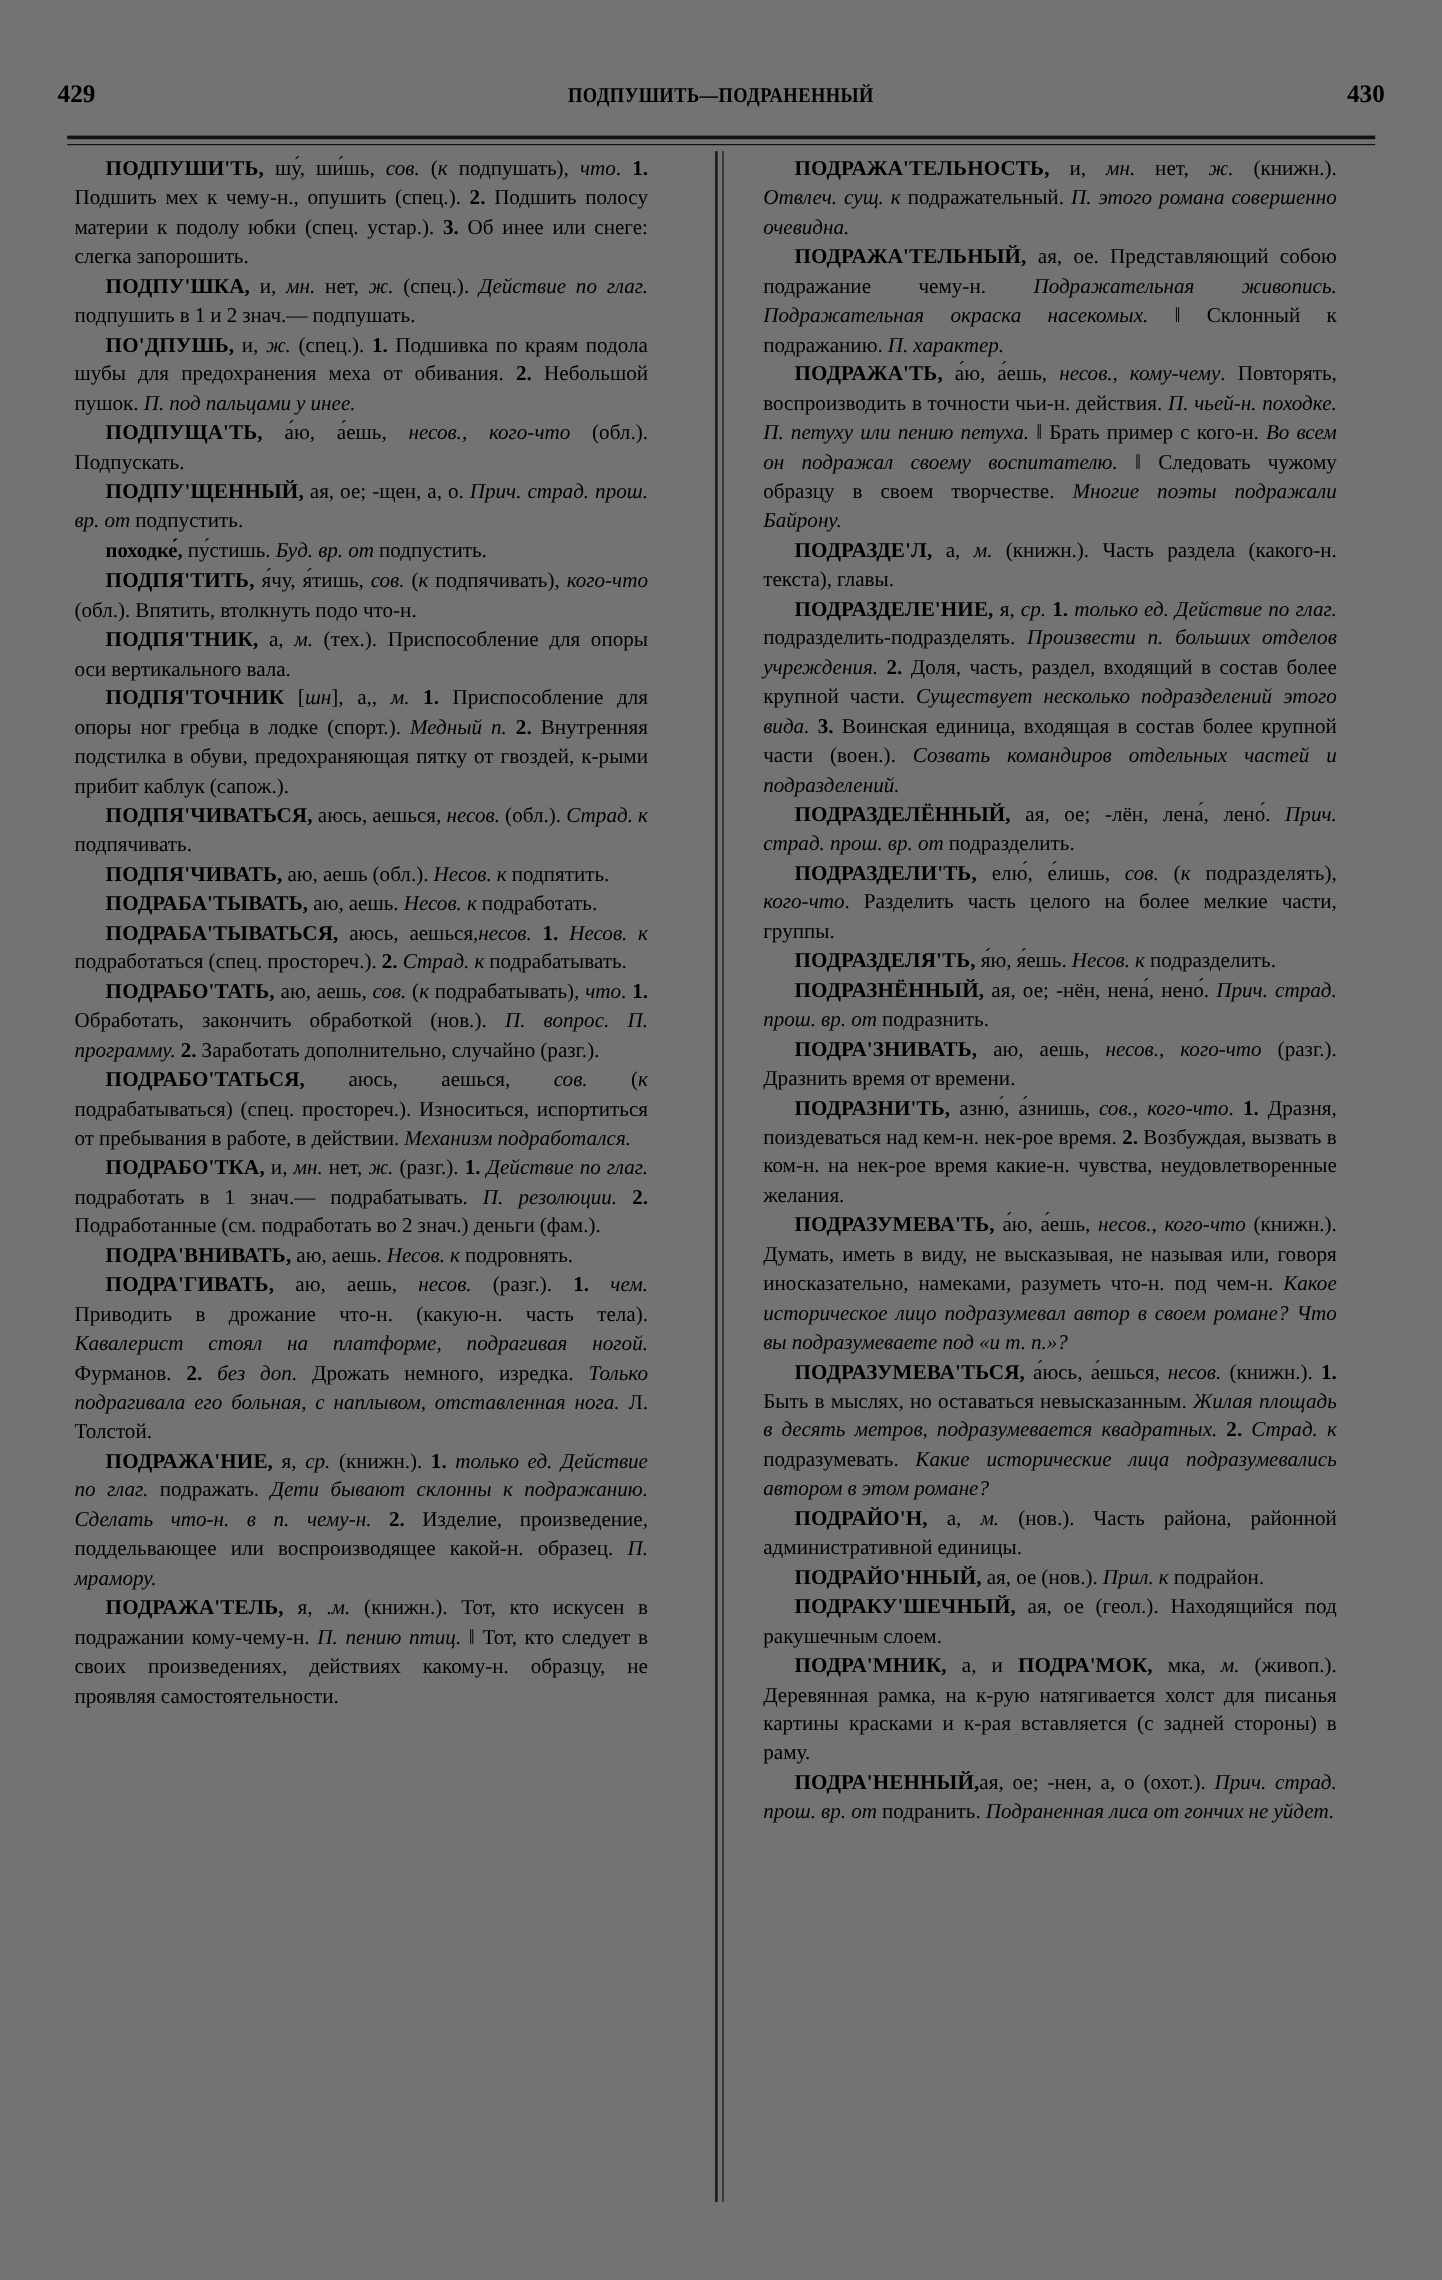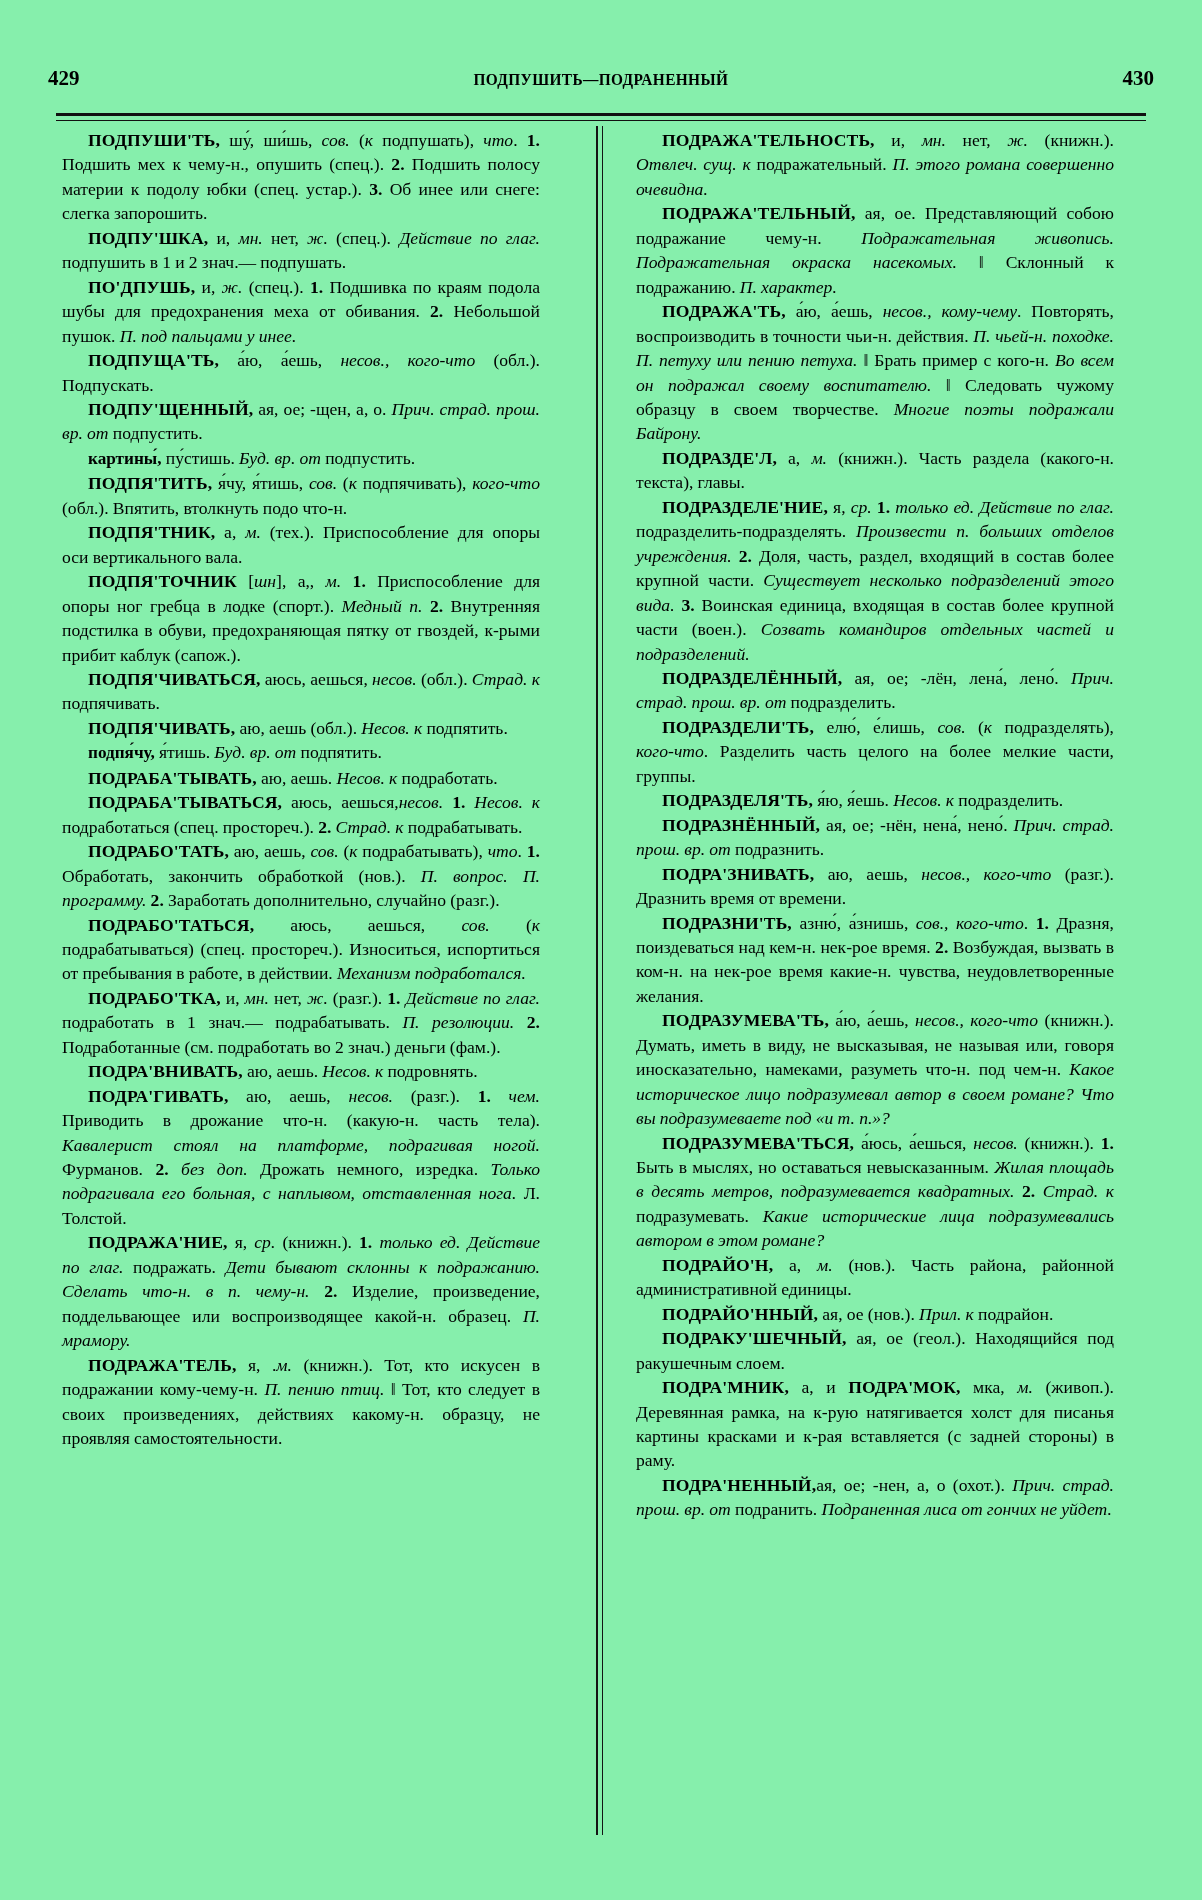--- a/index.html
+++ b/index.html
@@ -13,21 +13,21 @@
     font-family: "Liberation Serif", "DejaVu Serif", serif;
     color: #000000;
     position: relative;
     overflow: hidden;
   }
   .page {
     position: absolute;
     left: 0; top: 0;
     width: 1202px;
     height: 1900px;
-    background: #86efac;
+    background: #737373;
   }
   
   .runhead {
     position: absolute;
     left: 48px;
     top: 66px;
     width: 1106px;
     height: 30px;
     display: flex;
     align-items: baseline;
@@ -130,27 +130,26 @@
   <div class="col-divider"></div>
   <div class="col-divider2"></div>
 
   <div class="columns">
     <div class="col col-left">
         <p class="entry"><span class="hw">ПОДПУШИ'ТЬ,</span><span> шу́, ши́шь, <i>сов.</i> (<i>к</i> подпушать), <i>что</i>. <b>1.</b> Подшить мех к чему-н., опушить (спец.). <b>2.</b> Подшить полосу материи к подолу юбки (спец. устар.). <b>3.</b> Об инее или снеге: слегка запорошить.</span></p>
         <p class="entry"><span class="hw">ПОДПУ'ШКА,</span><span> и, <i>мн.</i> нет, <i>ж.</i> (спец.). <i>Действие по глаг.</i> подпушить в 1 и 2 знач.— подпушать.</span></p>
         <p class="entry"><span class="hw">ПО'ДПУШЬ,</span><span> и, <i>ж.</i> (спец.). <b>1.</b> Подшивка по краям подола шубы для предохранения меха от обивания. <b>2.</b> Небольшой пушок. <i>П. под пальцами у инее.</i></span></p>
         <p class="entry"><span class="hw">ПОДПУЩА'ТЬ,</span><span> а́ю, а́ешь, <i>несов., кого-что</i> (обл.). Подпускать.</span></p>
         <p class="entry"><span class="hw">ПОДПУ'ЩЕННЫЙ,</span><span> ая, ое; -щен, а, о. <i>Прич. страд. прош. вр. от</i> подпустить.</span></p>
-        <p class="entry"><span class="hw-sm">картины́,</span><span> пу́стишь. <i>Буд. вр. от</i> подпустить.</span></p>
+        <p class="entry"><span class="hw-sm">походке́,</span><span> пу́стишь. <i>Буд. вр. от</i> подпустить.</span></p>
         <p class="entry"><span class="hw">ПОДПЯ'ТИТЬ,</span><span> я́чу, я́тишь, <i>сов.</i> (<i>к</i> подпячивать), <i>кого-что</i> (обл.). Впятить, втолкнуть подо что-н.</span></p>
         <p class="entry"><span class="hw">ПОДПЯ'ТНИК,</span><span> а, <i>м.</i> (тех.). Приспособление для опоры оси вертикального вала.</span></p>
         <p class="entry"><span class="hw">ПОДПЯ'ТОЧНИК</span><span> [<i>шн</i>], а,, <i>м.</i> <b>1.</b> Приспособление для опоры ног гребца в лодке (спорт.). <i>Медный п.</i> <b>2.</b> Внутренняя подстилка в обуви, предохраняющая пятку от гвоздей, к-рыми прибит каблук (сапож.).</span></p>
         <p class="entry"><span class="hw">ПОДПЯ'ЧИВАТЬСЯ,</span><span> аюсь, аешься, <i>несов.</i> (обл.). <i>Страд. к</i> подпячивать.</span></p>
         <p class="entry"><span class="hw">ПОДПЯ'ЧИВАТЬ,</span><span> аю, аешь (обл.). <i>Несов. к</i> подпятить.</span></p>
-        <p class="entry"><span class="hw-sm">подпя́чу,</span><span> я́тишь. <i>Буд. вр. от</i> подпятить.</span></p>
         <p class="entry"><span class="hw">ПОДРАБА'ТЫВАТЬ,</span><span> аю, аешь. <i>Несов. к</i> подработать.</span></p>
         <p class="entry"><span class="hw">ПОДРАБА'ТЫВАТЬСЯ,</span><span> аюсь, аешься,<i>несов.</i> <b>1.</b> <i>Несов. к</i> подработаться (спец. простореч.). <b>2.</b> <i>Страд. к</i> подрабатывать.</span></p>
         <p class="entry"><span class="hw">ПОДРАБО'ТАТЬ,</span><span> аю, аешь, <i>сов.</i> (<i>к</i> подрабатывать), <i>что</i>. <b>1.</b> Обработать, закончить обработкой (нов.). <i>П. вопрос. П. программу.</i> <b>2.</b> Заработать дополнительно, случайно (разг.).</span></p>
         <p class="entry"><span class="hw">ПОДРАБО'ТАТЬСЯ,</span><span> аюсь, аешься, <i>сов.</i> (<i>к</i> подрабатываться) (спец. простореч.). Износиться, испортиться от пребывания в работе, в действии. <i>Механизм подработался.</i></span></p>
         <p class="entry"><span class="hw">ПОДРАБО'ТКА,</span><span> и, <i>мн.</i> нет, <i>ж.</i> (разг.). <b>1.</b> <i>Действие по глаг.</i> подработать в 1 знач.— подрабатывать. <i>П. резолюции.</i> <b>2.</b> Подработанные (см. подработать во 2 знач.) деньги (фам.).</span></p>
         <p class="entry"><span class="hw">ПОДРА'ВНИВАТЬ,</span><span> аю, аешь. <i>Несов. к</i> подровнять.</span></p>
         <p class="entry"><span class="hw">ПОДРА'ГИВАТЬ,</span><span> аю, аешь, <i>несов.</i> (разг.). <b>1.</b> <i>чем.</i> Приводить в дрожание что-н. (какую-н. часть тела). <i>Кавалерист стоял на платформе, подрагивая ногой.</i> Фурманов. <b>2.</b> <i>без доп.</i> Дрожать немного, изредка. <i>Только подрагивала его больная, с наплывом, отставленная нога.</i> Л. Толстой.</span></p>
         <p class="entry"><span class="hw">ПОДРАЖА'НИЕ,</span><span> я, <i>ср.</i> (книжн.). <b>1.</b> <i>только ед. Действие по глаг.</i> подражать. <i>Дети бывают склонны к подражанию. Сделать что-н. в п. чему-н.</i> <b>2.</b> Изделие, произведение, поддельвающее или воспроизводящее какой-н. образец. <i>П. мрамору.</i></span></p>
         <p class="entry"><span class="hw">ПОДРАЖА'ТЕЛЬ,</span><span> я, .<i>м.</i> (книжн.). Тот, кто искусен в подражании кому-чему-н. <i>П. пению птиц.</i> ǁ Тот, кто следует в своих произведениях, действиях какому-н. образцу, не проявляя самостоятельности.</span></p>
       </div>

